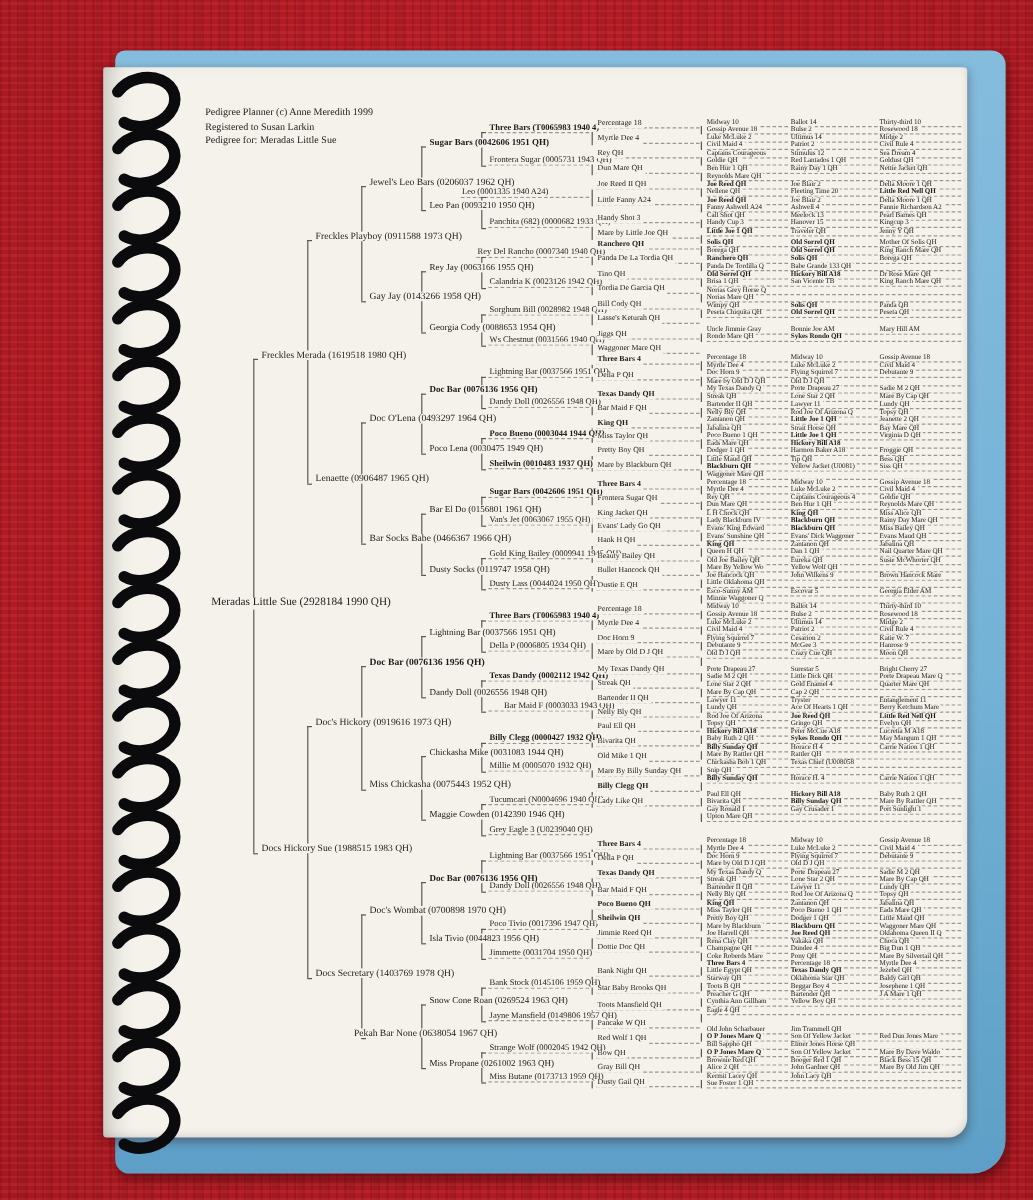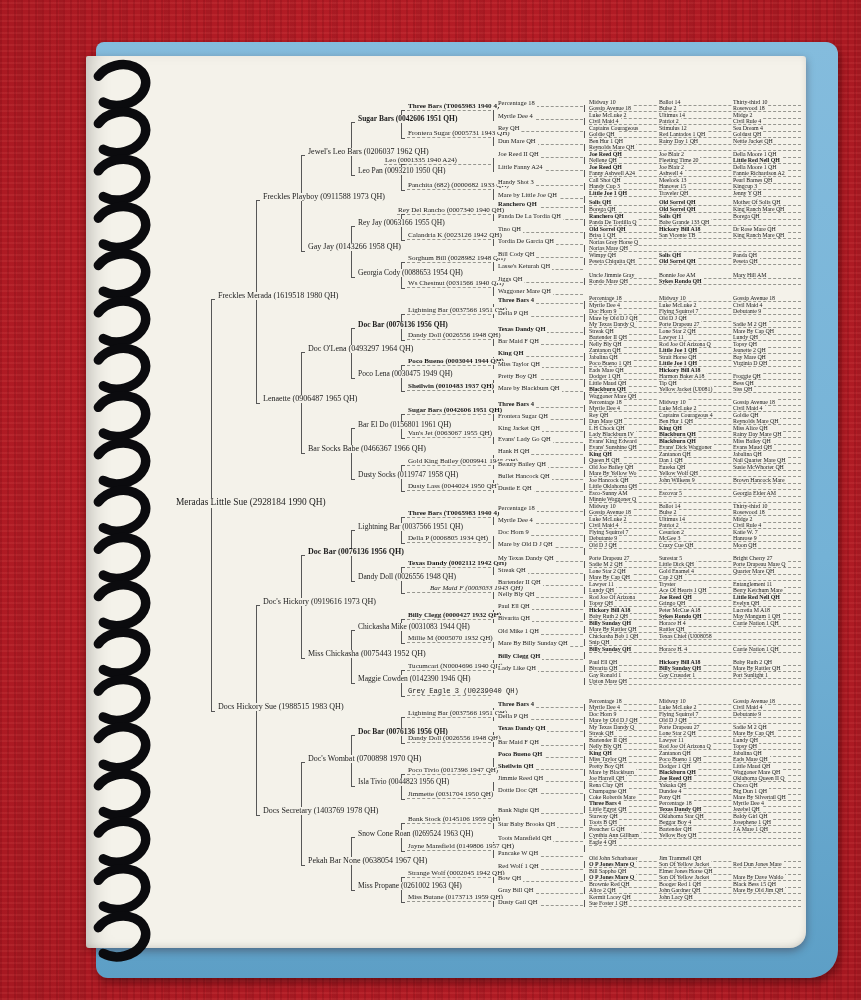--- a/index.html
+++ b/index.html
@@ -54,36 +54,41 @@
       <ellipse cx="52" cy="500" rx="26" ry="20" fill="none" stroke="#0b0b0e" stroke-width="9.5" stroke-linecap="round" stroke-dasharray="58 30 61 160" transform="rotate(-14 52 500)"></ellipse>
       <ellipse cx="52" cy="547.3" rx="26" ry="20" fill="none" stroke="#0b0b0e" stroke-width="9.5" stroke-linecap="round" stroke-dasharray="58 30 61 160" transform="rotate(-14 52 547.3)"></ellipse>
       <ellipse cx="52" cy="594.5999999999999" rx="26" ry="20" fill="none" stroke="#0b0b0e" stroke-width="9.5" stroke-linecap="round" stroke-dasharray="58 30 61 160" transform="rotate(-14 52 594.5999999999999)"></ellipse>
       <ellipse cx="52" cy="641.9" rx="26" ry="20" fill="none" stroke="#0b0b0e" stroke-width="9.5" stroke-linecap="round" stroke-dasharray="58 30 61 160" transform="rotate(-14 52 641.9)"></ellipse>
       <ellipse cx="52" cy="689.1999999999999" rx="26" ry="20" fill="none" stroke="#0b0b0e" stroke-width="9.5" stroke-linecap="round" stroke-dasharray="58 30 61 160" transform="rotate(-14 52 689.1999999999999)"></ellipse>
       <ellipse cx="52" cy="736.5" rx="26" ry="20" fill="none" stroke="#0b0b0e" stroke-width="9.5" stroke-linecap="round" stroke-dasharray="58 30 61 160" transform="rotate(-14 52 736.5)"></ellipse>
       <ellipse cx="52" cy="783.8" rx="26" ry="20" fill="none" stroke="#0b0b0e" stroke-width="9.5" stroke-linecap="round" stroke-dasharray="58 30 61 160" transform="rotate(-14 52 783.8)"></ellipse>
       <ellipse cx="52" cy="831.0999999999999" rx="26" ry="20" fill="none" stroke="#0b0b0e" stroke-width="9.5" stroke-linecap="round" stroke-dasharray="58 30 61 160" transform="rotate(-14 52 831.0999999999999)"></ellipse>
       <ellipse cx="52" cy="878.4" rx="26" ry="20" fill="none" stroke="#0b0b0e" stroke-width="9.5" stroke-linecap="round" stroke-dasharray="58 30 61 160" transform="rotate(-14 52 878.4)"></ellipse>
     </svg>
+  <div id="header">
+    <span class="hl">Pedigree Planner (c) Anne Meredith 1999</span>
+    <span class="hl">Registered to Susan Larkin</span>
+    <span class="hl">Pedigree for: Meradas Little Sue</span>
+  </div>
   <div id="tree-layer" style="position:absolute;inset:0;">
       <div class="nd n1" style="left: 175px; top: 498px;">Meradas Little Sue (2928184  1990 QH)</div>
       <div class="nd n2" style="left: 217px; top: 292px;">Freckles Merada (1619518  1980 QH)</div>
       <div class="nd n2" style="left: 217px; top: 703px;">Docs Hickory Sue (1988515  1983 QH)</div>
       <div class="nd n2" style="left: 262px; top: 193px;">Freckles Playboy (0911588  1973 QH)</div>
       <div class="nd n2" style="left: 262px; top: 395px;">Lenaette (0906487  1965 QH)</div>
       <div class="nd n2" style="left: 262px; top: 598px;">Doc's Hickory (0919616  1973 QH)</div>
       <div class="nd n2" style="left: 262px; top: 807px;">Docs Secretary (1403769  1978 QH)</div>
       <div class="nd n2" style="left: 307px; top: 148px;">Jewel's Leo Bars (0206037  1962 QH)</div>
       <div class="nd n2" style="left: 307px; top: 243px;">Gay Jay (0143266  1958 QH)</div>
       <div class="nd n2" style="left: 307px; top: 345px;">Doc O'Lena (0493297 1964 QH)</div>
       <div class="nd n2" style="left: 307px; top: 445px;">Bar Socks Babe (0466367  1966 QH)</div>
       <div class="nd n2 b" style="left: 307px; top: 548px;">Doc Bar (0076136 1956 QH)</div>
       <div class="nd n2" style="left: 307px; top: 650px;">Miss Chickasha (0075443  1952 QH)</div>
       <div class="nd n2" style="left: 307px; top: 755px;">Doc's Wombat (0700898  1970 QH)</div>
-      <div class="nd n2" style="left: 307px; top: 857px;">Pekah Bar None (0638054  1967 QH)</div>
+      <div class="nd n2" style="left: 294px; top: 857px;">Pekah Bar None (0638054  1967 QH)</div>
       <div class="nd n5 b" style="left: 357px; top: 115px;">Sugar Bars (0042606 1951 QH)</div>
       <div class="nd n5" style="left: 357px; top: 167px;">Leo Pan (0093210  1950 QH)</div>
       <div class="nd n5" style="left: 357px; top: 219px;">Rey Jay (0063166 1955 QH)</div>
       <div class="nd n5" style="left: 357px; top: 269px;">Georgia Cody (0088653  1954 QH)</div>
       <div class="nd n5 b" style="left: 357px; top: 321px;">Doc Bar (0076136 1956 QH)</div>
       <div class="nd n5" style="left: 357px; top: 370px;">Poco Lena (0030475 1949 QH)</div>
       <div class="nd n5" style="left: 357px; top: 421px;">Bar El Do (0156801  1961 QH)</div>
       <div class="nd n5" style="left: 357px; top: 471px;">Dusty Socks (0119747  1958 QH)</div>
       <div class="nd n5" style="left: 357px; top: 523px;">Lightning Bar (0037566 1951 QH)</div>
       <div class="nd n5" style="left: 357px; top: 573px;">Dandy Doll (0026556 1948 QH)</div>
@@ -125,29 +130,29 @@
       <div class="nd n6" style="left: 407px; top: 458px;">Gold King Bailey (0009941 1945 QH)</div>
       <div class="ld" style="left: 407px; top: 490px; width: 84px;"></div>
       <div class="nd n6" style="left: 407px; top: 483px;">Dusty Lass (0044024  1950 QH)</div>
       <div class="ld" style="left: 407px; top: 517px; width: 84px;"></div>
       <div class="nd n6 b" style="left: 407px; top: 510px;">Three Bars (T0065983 1940 4)</div>
       <div class="ld" style="left: 407px; top: 542px; width: 84px;"></div>
       <div class="nd n6" style="left: 407px; top: 535px;">Della P (0006805 1934 QH)</div>
       <div class="ld" style="left: 407px; top: 567px; width: 84px;"></div>
       <div class="nd n6 b" style="left: 407px; top: 560px;">Texas Dandy (0002112 1942 QH)</div>
       <div class="ld" style="left: 407px; top: 592px; width: 84px;"></div>
-      <div class="nd n6" style="left: 429px; top: 585px; font-style: italic;">Bar Maid F (0003033 1943 QH)</div>
+      <div class="nd n6" style="left: 419px; top: 585px;">Bar Maid F (0003033 1943 QH)</div>
       <div class="ld" style="left: 407px; top: 619px; width: 84px;"></div>
       <div class="nd n6 b" style="left: 407px; top: 612px;">Billy Clegg (0000427 1932 QH)</div>
       <div class="ld" style="left: 407px; top: 642px; width: 84px;"></div>
       <div class="nd n6" style="left: 407px; top: 635px;">Millie M (0005070  1932 QH)</div>
       <div class="ld" style="left: 407px; top: 670px; width: 84px;"></div>
       <div class="nd n6" style="left: 407px; top: 663px;">Tucumcari (N0004696  1940 QH)</div>
       <div class="ld" style="left: 407px; top: 695px; width: 84px;"></div>
-      <div class="nd n6" style="left: 407px; top: 688px; font-family: Liberation Mono, monospace;">Grey Eagle 3 (U0239040  QH)</div>
+      <div class="nd n6" style="left: 407px; top: 688px;">Grey Eagle 3 (U0239040  QH)</div>
       <div class="ld" style="left: 407px; top: 717px; width: 84px;"></div>
       <div class="nd n6" style="left: 407px; top: 710px;">Lightning Bar (0037566 1951 QH)</div>
       <div class="ld" style="left: 407px; top: 742px; width: 84px;"></div>
       <div class="nd n6" style="left: 407px; top: 735px;">Dandy Doll (0026556 1948 QH)</div>
       <div class="ld" style="left: 407px; top: 774px; width: 84px;"></div>
       <div class="nd n6" style="left: 407px; top: 767px;">Poco Tivio (0017396 1947 QH)</div>
       <div class="ld" style="left: 407px; top: 798px; width: 84px;"></div>
       <div class="nd n6" style="left: 407px; top: 791px;">Jimmette (0031704 1950 QH)</div>
       <div class="ld" style="left: 407px; top: 823px; width: 84px;"></div>
       <div class="nd n6" style="left: 407px; top: 816px;">Bank Stock (0145106  1959 QH)</div>

